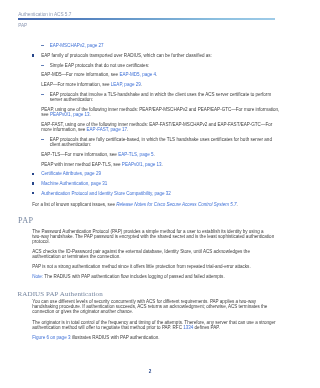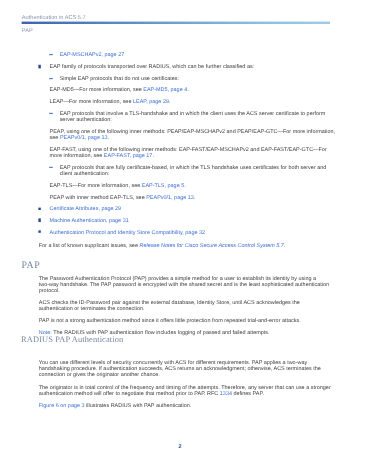--- a/index.html
+++ b/index.html
@@ -76,16 +76,16 @@
       <div class="tline" style="left: 32.3px; top: 273.8px;"><span class="lnk">Note:</span><span class=""> The RADIUS with PAP authentication flow includes logging of passed and failed attempts.</span></div>
       <div class="tline" style="left: 32.3px; top: 298.6px;"><span class="">You can use different levels of security concurrently with ACS for different requirements. PAP applies a two-way</span></div>
       <div class="tline" style="left: 32.3px; top: 304px;"><span class="">handshaking procedure. If authentication succeeds, ACS returns an acknowledgment; otherwise, ACS terminates the</span></div>
       <div class="tline" style="left: 32.3px; top: 309.4px;"><span class="">connection or gives the originator another chance.</span></div>
       <div class="tline" style="left: 32.3px; top: 319.6px;"><span class="">The originator is in total control of the frequency and timing of the attempts. Therefore, any server that can use a stronger</span></div>
       <div class="tline" style="left: 32.3px; top: 325px;"><span class="">authentication method will offer to negotiate that method prior to PAP. RFC </span><span class="lnk">1334</span><span class=""> defines PAP.</span></div>
       <div class="tline" style="left: 32.3px; top: 334.5px;"><span class="lnk">Figure 6 on page 3</span><span class=""> illustrates RADIUS with PAP authentication.</span></div>
     </div>
 
   <div class="h1" id="pap-heading" style="top: 215.6px;">PAP</div>
-  <div class="h2" id="radius-heading" style="top: 279px;">RADIUS PAP Authentication</div>
+  <div class="h2" id="radius-heading" style="top: 290px;">RADIUS PAP Authentication</div>
 
   <div class="pagenum" id="pagenum" style="top: 369px;">2</div>
 </div>
 
 </body></html>

